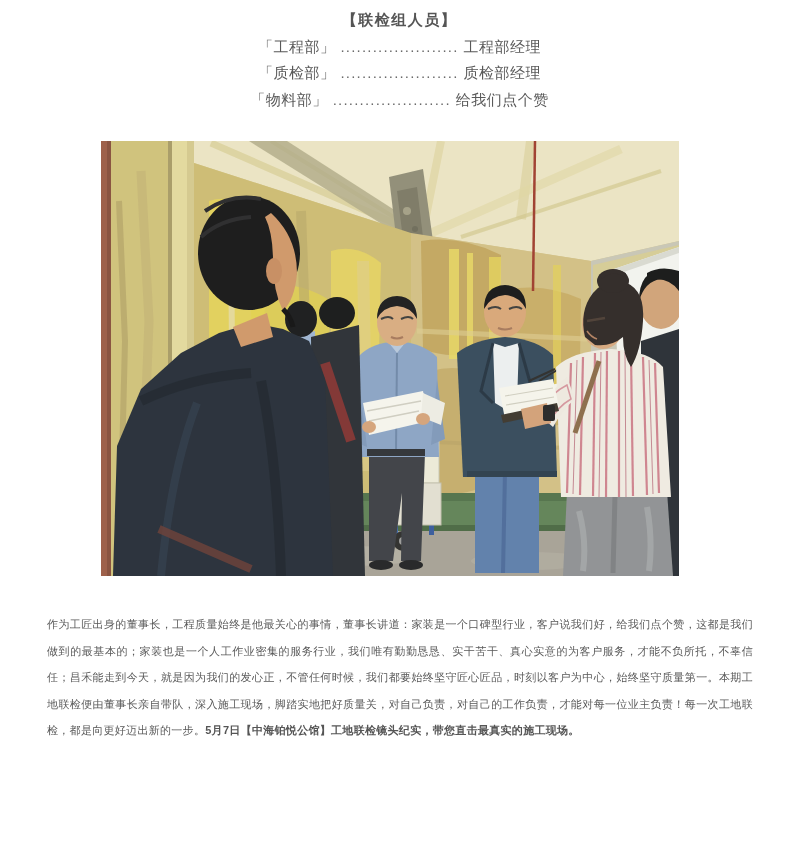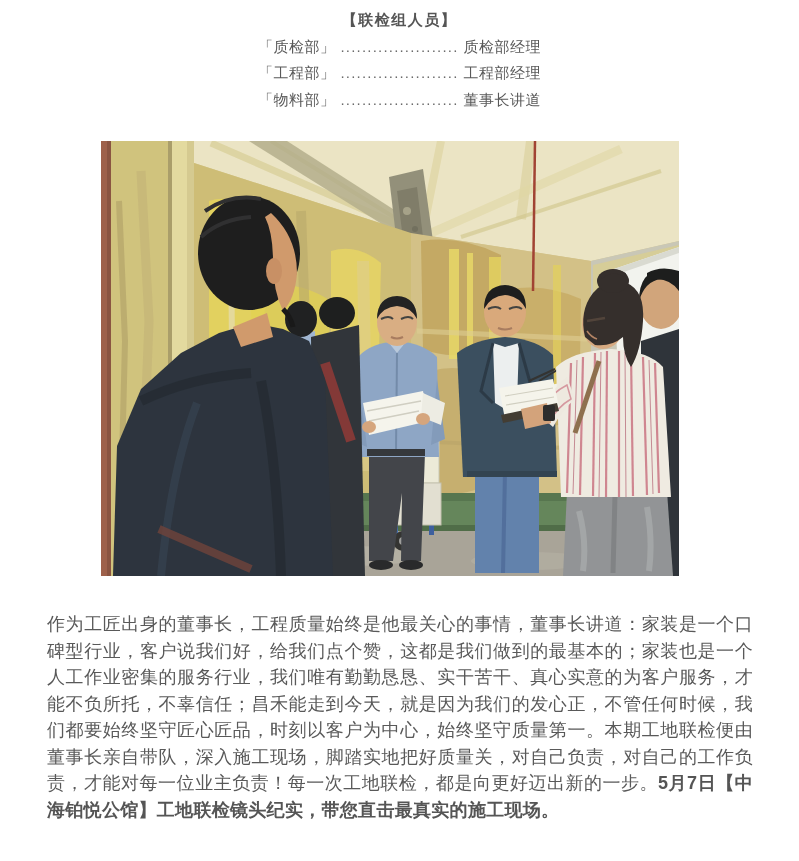--- a/index.html
+++ b/index.html
@@ -9,36 +9,36 @@
     color:#595959;
   }
   .roster-block{padding-top:7px;text-align:center;font-size:15px;line-height:26.5px;}
   .roster-title{margin:0;font-size:15px;font-weight:bold;letter-spacing:1.5px;color:#555555;}
   .roster-line{letter-spacing:0.5px;white-space:nowrap;}
   .roster-line .dots{letter-spacing:1.2px;margin:0 5px;color:#6a6a6a;}
   .photo-wrap{margin:28px 0 0 101px;width:578px;height:435px;}
   .photo-wrap svg{display:block;}
   .body-text{
     margin:35px 46px 0 47px;
-    font-size:18px;line-height:26.5px;letter-spacing:0.3px;
+    font-size:11px;line-height:26.5px;letter-spacing:0.3px;
     text-align:justify;color:#595959;
   }
   .body-text strong{font-weight:bold;color:#555555;}
 </style>
 </head>
 <body>
 
 <div class="page">
 
   <header class="roster-block">
     <h2 class="roster-title">【联检组人员】</h2>
     <div id="roster-list">
+        <div class="roster-line"><span>「工程部」</span><span class="dots">......................</span><span>工程部经理</span></div>
         <div class="roster-line"><span>「质检部」</span><span class="dots">......................</span><span>质检部经理</span></div>
-        <div class="roster-line"><span>「工程部」</span><span class="dots">......................</span><span>工程部经理</span></div>
-        <div class="roster-line"><span>「物料部」</span><span class="dots">......................</span><span>董事长讲道</span></div>
+        <div class="roster-line"><span>「物料部」</span><span class="dots">......................</span><span>给我们点个赞</span></div>
       </div>
   </header>
 
   <figure class="photo-wrap">
     <svg width="578" height="435" viewBox="0 0 578 435" xmlns="http://www.w3.org/2000/svg" role="img">
 
       <rect width="578" height="435" fill="#d3c590"></rect>
 
       <g>
         <polygon points="93,0 578,0 578,100 490,120 310,92 93,22" fill="#ebe4c4"></polygon>

